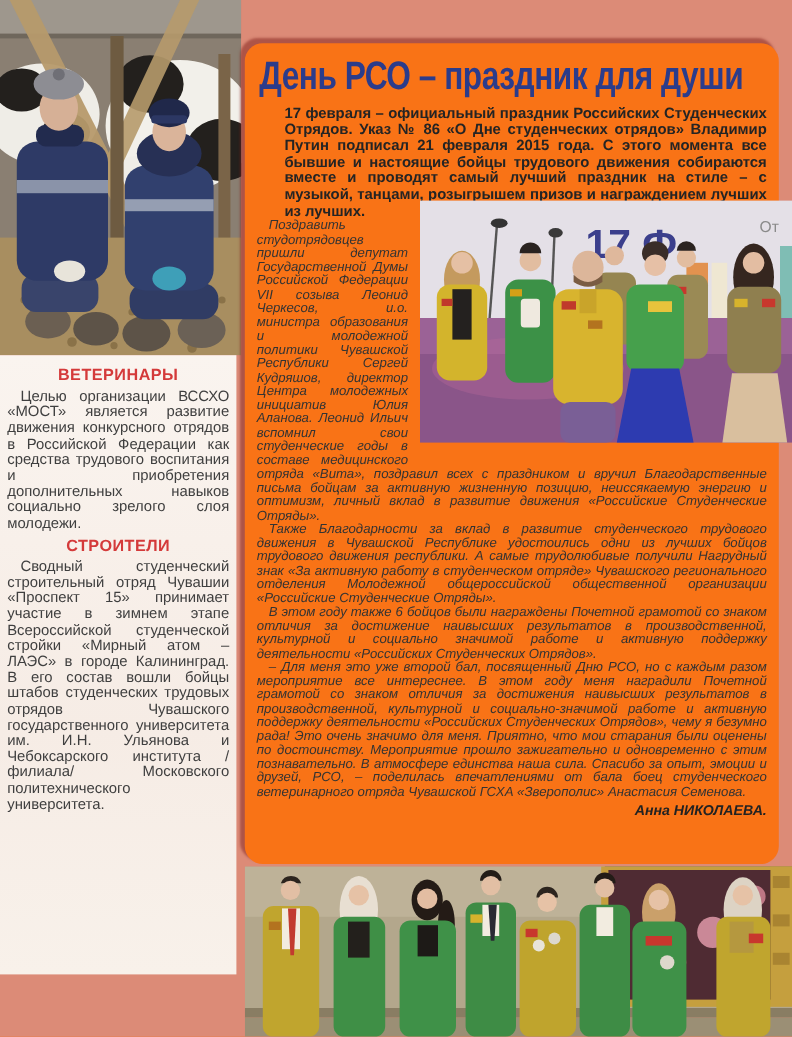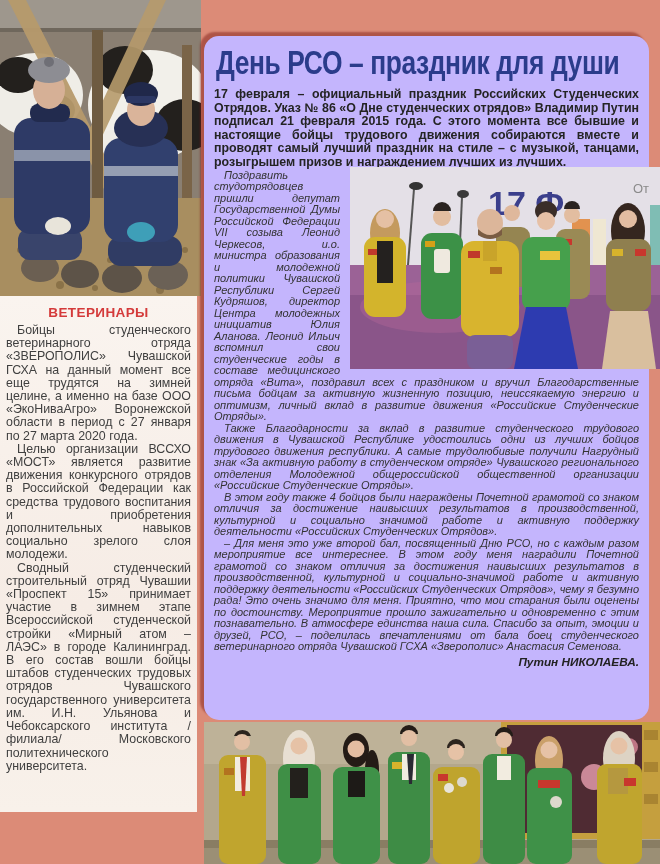--- a/index.html
+++ b/index.html
@@ -21,33 +21,33 @@
   }
   .left-col h3 {
     color:#d43a3a; font-size:13.5px; line-height:15px; text-align:center;
     letter-spacing:.4px; margin:4px 0 4px; font-weight:bold;
   }
   .left-col p { text-indent:11px; }
   .byline { font-weight:bold; text-align:right; font-size:11.8px; margin-top:4px; color:#222; }
   
   .article {
     position:absolute; left:204px; top:36px; width:445px; height:684px;
-    background:#c4b5fd; border-radius:15px;
+    background:#f97316; border-radius:15px;
     box-shadow:-4px -4px 2px rgba(128,30,24,.5);
     padding:6px 10px 4px 10px; overflow:hidden;
   }
   .headline {
     color:#2b3c8b; font-weight:bold; font-size:33px; line-height:40px;
     white-space:nowrap; letter-spacing:-.5px;
     transform:scaleX(.8); transform-origin:0 60%;
     margin:1px 0 5px 2px;
   }
   .intro {
     font-weight:bold; font-size:12.4px; line-height:13.6px;
-    text-align:justify; color:#242424;
+    text-align:justify; color:#242424;margin-left:23px;
   }
   .body-text { font-size:11px; line-height:11.5px; text-align:justify; color:#333; hyphens:auto;font-style:italic; }
   .body-text p { text-indent:10px; }
   .photo-spacer { float:right; width:292px; height:200px; margin:2px 0 3px 7px; }
   .photo-stage { position:absolute; left:350px; top:167px; width:310px; height:202px; }
   .photo-group { position:absolute; left:204px; top:722px; width:456px; height:142px; }
   .photo-frame svg, .photo-barn svg, .photo-stage svg, .photo-group svg { display:block; width:100%; height:100%; }
 </style>
 </head>
 <body>
@@ -110,36 +110,36 @@
       <ellipse cx="141" cy="128" rx="27" ry="19" fill="#273055"></ellipse>
       <ellipse cx="141" cy="110" rx="14" ry="16" fill="#dab49a"></ellipse>
       <ellipse cx="141" cy="94" rx="17" ry="12" fill="#20284a"></ellipse>
       <rect x="126" y="96" width="30" height="7" rx="3" fill="#2c3763"></rect>
     </g>
   </svg>
 </div>
 
 <div class="left-col">
   <h3>ВЕТЕРИНАРЫ</h3>
-  <p>Бойцы студенческого ветеринарного отряда «ЗВЕРОПОЛИС» Чувашской ГСХА  на данный момент все еще трудятся на зимней целине, а именно на базе ООО «ЭкоНиваАгро» Воронежской области в период с 27 января по 27 марта 2020 года.</p>
   <p>Целью организации ВССХО «МОСТ» является развитие движения конкурсного отрядов в Российской Федерации как средства трудового воспитания и приобретения дополнительных навыков социально зрелого слоя молодежи.</p>
+  <h3>СТРОИТЕЛИ</h3>
   <p>Сводный студенческий строительный отряд Чувашии «Проспект 15» принимает участие в зимнем этапе Всероссийской студенческой стройки «Мирный атом – ЛАЭС» в городе Калининград. В его состав вошли бойцы штабов студенческих трудовых отрядов Чувашского государственного университета им. И.Н. Ульянова и Чебоксарского института /филиала/ Московского политехнического университета.</p>
 
 </div>
 
 <div class="article">
   <div class="headline">День РСО – праздник для души</div>
   <div class="intro">17 февраля – официальный праздник Российских Студенческих Отрядов. Указ № 86 «О Дне студенческих отрядов» Владимир Путин подписал 21 февраля 2015 года. С этого момента все бывшие и настоящие бойцы трудового движения собираются вместе и проводят самый лучший праздник на стиле – с музыкой, танцами, розыгрышем призов и награждением лучших из лучших.</div>
   <div class="body-text">
     <div class="photo-spacer"></div>
     <p>Поздравить студотрядовцев пришли депутат Государственной Думы Российской Федерации VII созыва Леонид Черкесов, и.о. министра образования и молодежной политики Чувашской Республики Сергей Кудряшов, директор Центра молодежных инициатив Юлия Аланова. Леонид Ильич вспомнил свои студенческие годы в составе медицинского отряда «Вита», поздравил всех с праздником и вручил Благодарственные письма бойцам за активную жизненную позицию, неиссякаемую энергию и оптимизм, личный вклад в развитие движения «Российские Студенческие Отряды».</p>
     <p>Также Благодарности за вклад в развитие студенческого трудового движения в Чувашской Республике удостоились одни из лучших бойцов трудового движения республики. А самые трудолюбивые получили Нагрудный знак «За активную работу в студенческом отряде» Чувашского регионального отделения Молодежной общероссийской общественной организации «Российские Студенческие Отряды».</p>
-    <p>В этом году также 4 бойцов были награждены Почетной грамотой со знаком отличия за достижение наивысших результатов в производственной, культурной и социально значимой работе и активную поддержку деятельности «Российских Студенческих Отрядов».</p>
+    <p>В этом году также 6 бойцов были награждены Почетной грамотой со знаком отличия за достижение наивысших результатов в производственной, культурной и социально значимой работе и активную поддержку деятельности «Российских Студенческих Отрядов».</p>
     <p>– Для меня это уже второй бал, посвященный Дню РСО, но с каждым разом мероприятие все интереснее. В этом году меня наградили Почетной грамотой со знаком отличия за достижения наивысших результатов в производственной, культурной и социально-значимой работе и активную поддержку деятельности «Российских Студенческих Отрядов», чему я безумно рада! Это очень значимо для меня. Приятно, что мои старания были оценены по достоинству. Мероприятие прошло зажигательно и одновременно с этим познавательно. В атмосфере единства наша сила. Спасибо за опыт, эмоции и друзей, РСО, – поделилась впечатлениями от бала боец студенческого ветеринарного отряда Чувашской ГСХА «Зверополис» Анастасия Семенова.</p>
-    <div class="byline">Путин  НИКОЛАЕВА.</div>
+    <div class="byline">Анна  НИКОЛАЕВА.</div>
   </div>
 </div>
 
 <div class="photo-stage">
   <svg viewBox="0 0 310 202" preserveAspectRatio="none">
     <rect x="0" y="0" width="310" height="100" fill="#d9d4dd"></rect>
     <rect x="0" y="0" width="310" height="100" fill="#efecf1" opacity=".5"></rect>
     <text x="138" y="48" font-size="34" font-weight="bold" fill="#3b3f8c" font-family="Liberation Sans, sans-serif">17 Ф</text>
     <text x="283" y="26" font-size="13" fill="#8a8a8a" font-family="Liberation Sans, sans-serif">От</text>
 

